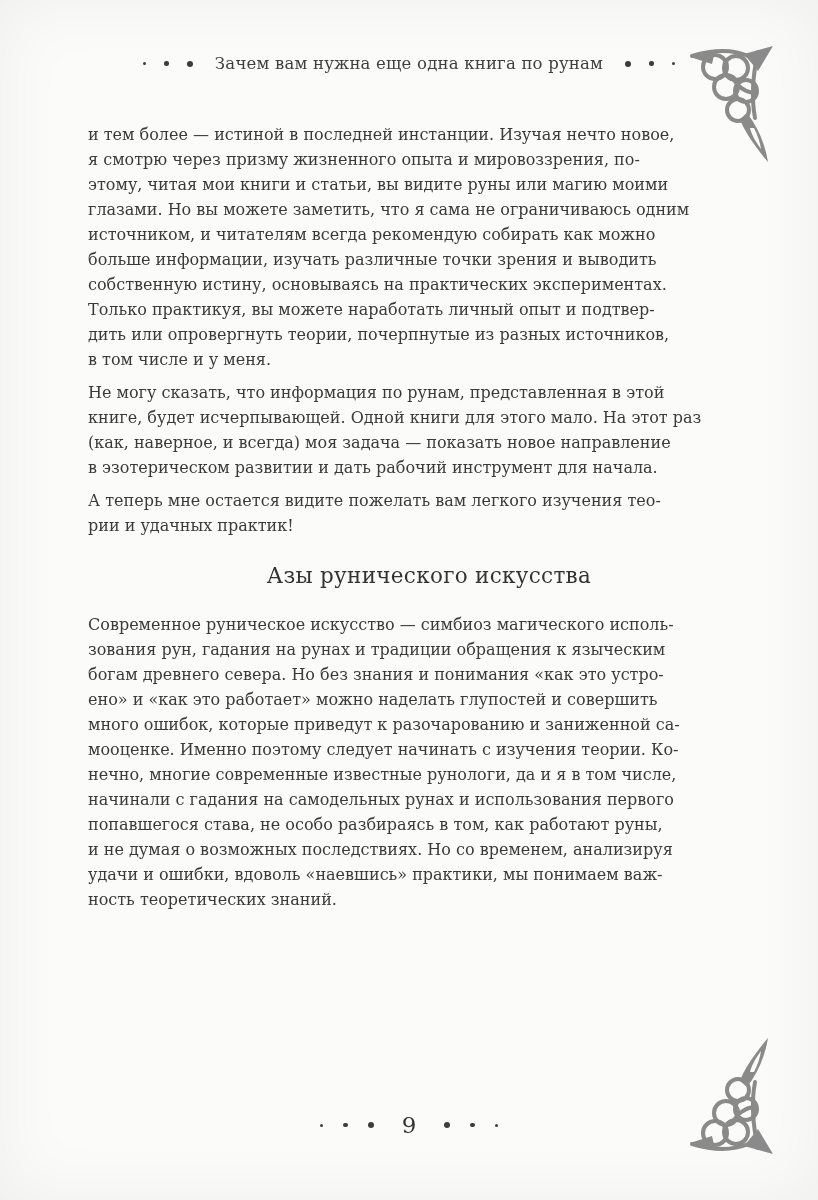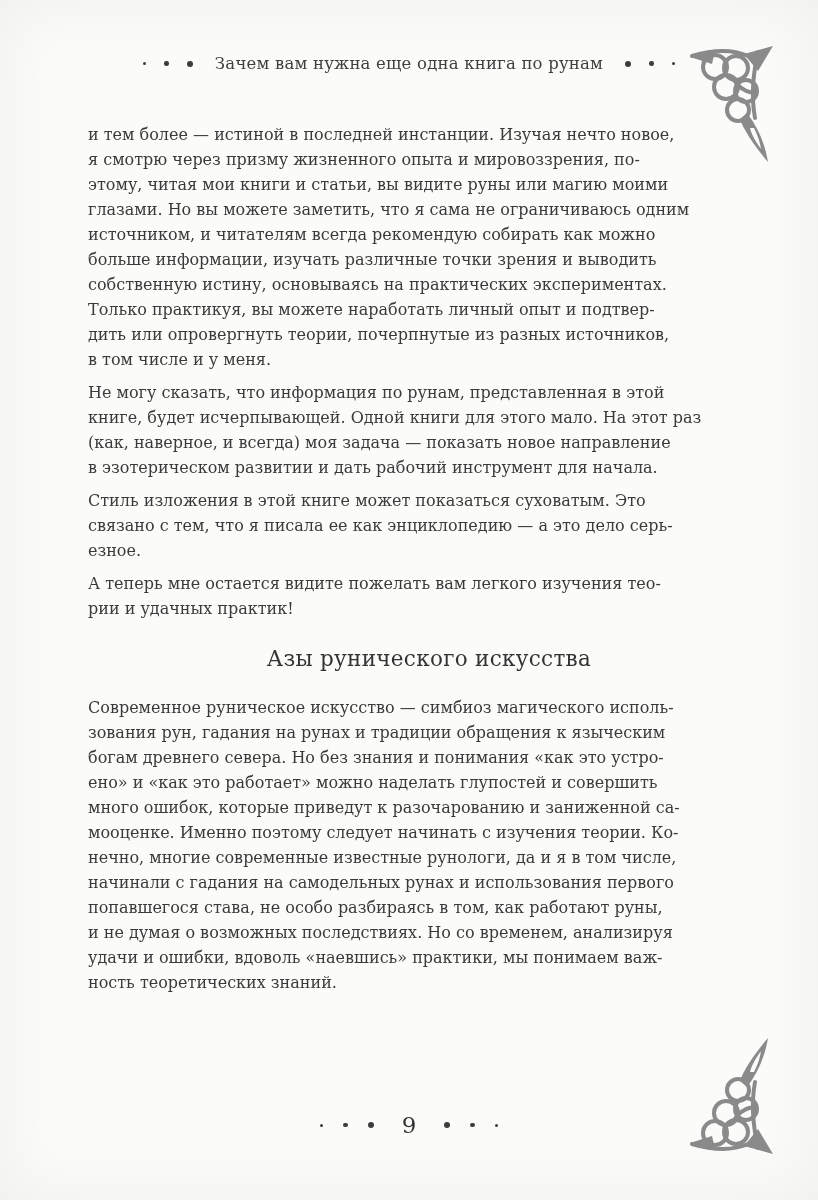--- a/index.html
+++ b/index.html
@@ -140,23 +140,20 @@
 источником, и читателям всегда рекомендую собирать как можно
 больше информации, изучать различные точки зрения и выводить
 собственную истину, основываясь на практических экспериментах.
 Только практикуя, вы можете наработать личный опыт и подтвер-
 дить или опровергнуть теории, почерпнутые из разных источников,
 в том числе и у меня.</p>
     <p>Не могу сказать, что информация по рунам, представленная в этой
 книге, будет исчерпывающей. Одной книги для этого мало. На этот раз
 (как, наверное, и всегда) моя задача — показать новое направление
 в эзотерическом развитии и дать рабочий инструмент для начала.</p>
-    <p>Стиль изложения в этой книге может показаться суховатым. Это
-связано с тем, что я писала ее как энциклопедию — а это дело серь-
-езное.</p>
     <p>А теперь мне остается видите пожелать вам легкого изучения тео-
 рии и удачных практик!</p>
     <h2>Азы рунического искусства</h2>
     <p>Современное руническое искусство — симбиоз магического исполь-
 зования рун, гадания на рунах и традиции обращения к языческим
 богам древнего севера. Но без знания и понимания «как это устро-
 ено» и «как это работает» можно наделать глупостей и совершить
 много ошибок, которые приведут к разочарованию и заниженной са-
 мооценке. Именно поэтому следует начинать с изучения теории. Ко-
 нечно, многие современные известные рунологи, да и я в том числе,

